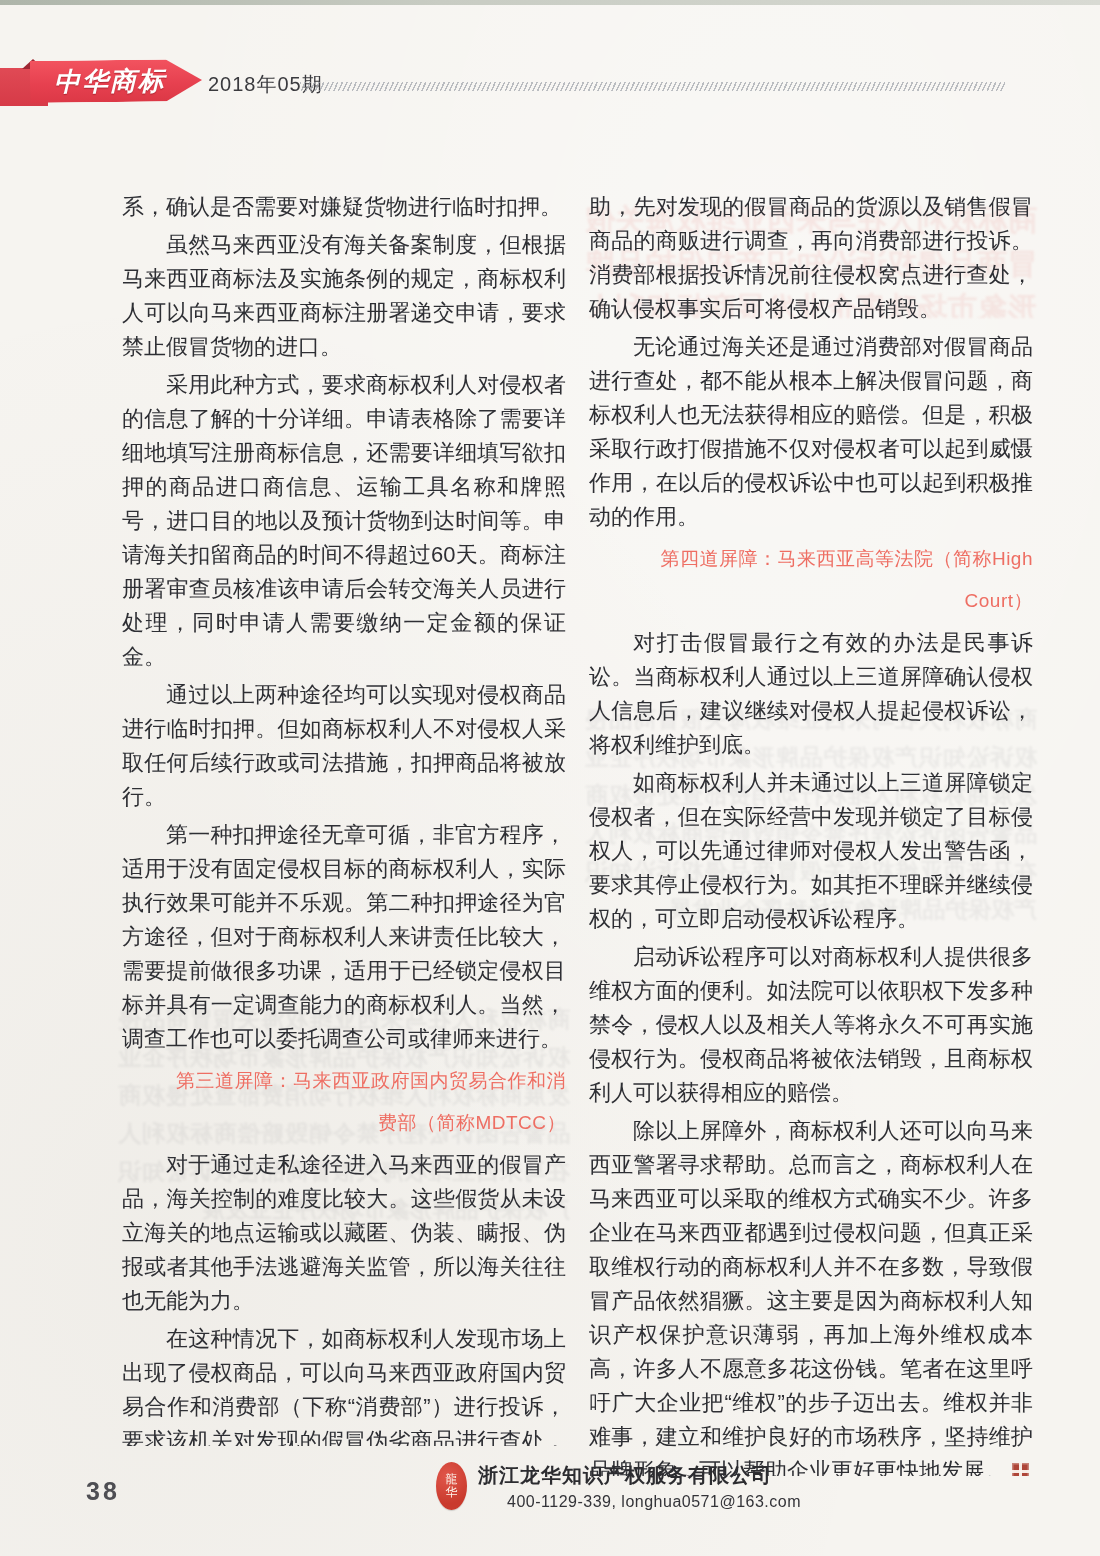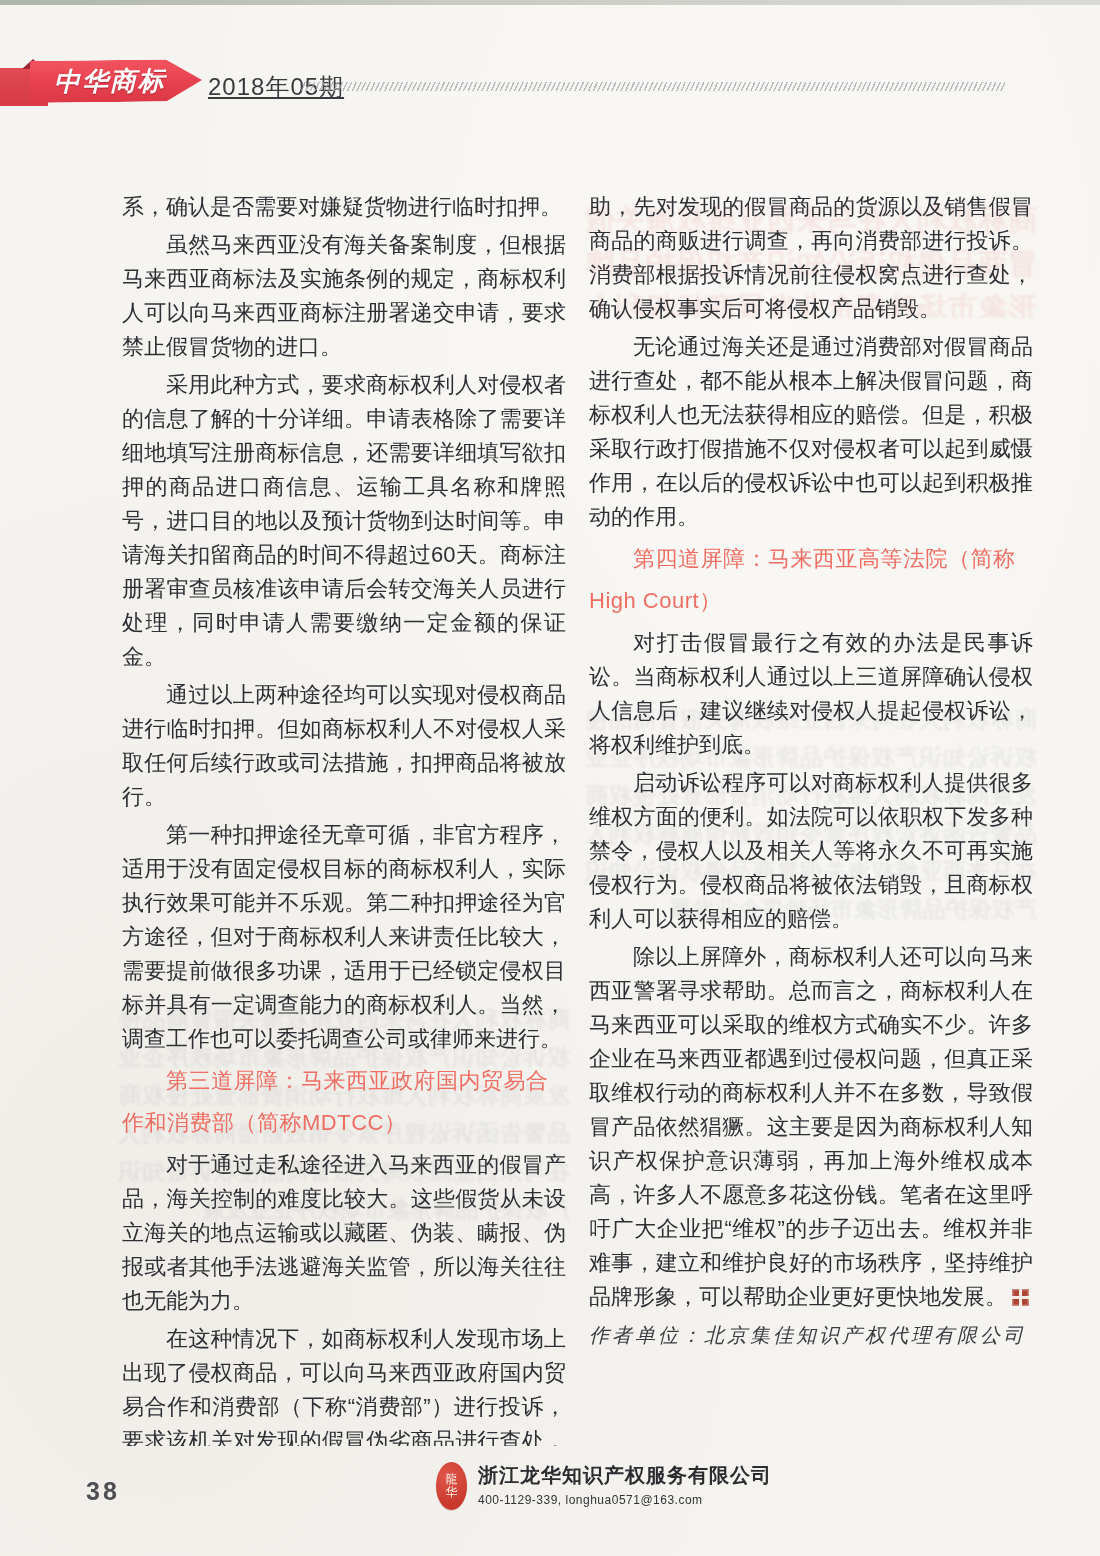--- a/index.html
+++ b/index.html
@@ -24,34 +24,34 @@
     border-bottom:10px solid #9e2733;}
   .ribbon-main{position:absolute;left:30px;top:60px;width:172px;height:42px;
     background:linear-gradient(180deg,#f2535f 0%,#e74150 55%,#dc3846 100%);
     clip-path:polygon(0 0,79% 0,100% 50%,79% 100%,0 100%);
     display:flex;align-items:center;padding-left:24px;box-sizing:border-box;
     transform:rotate(-.6deg);}
   .ribbon-main .logo-text{
     font-family:"DejaVu Serif", serif;font-style:italic;font-weight:bold;
     font-size:26px;color:#fff;letter-spacing:2px;white-space:nowrap;
     text-shadow:0 1px 1px rgba(130,20,30,.55);}
-  .issue{position:absolute;left:208px;top:71px;font-size:24px;color:#3a3a3e;letter-spacing:1px;text-decoration:underline;}
+  .issue{position:absolute;left:208px;top:71px;font-size:20px;color:#3a3a3e;letter-spacing:1px;}
   .hatch{position:absolute;left:300px;top:82px;width:705px;height:9px;opacity:.7;
     background:repeating-linear-gradient(115deg,#9fa3aa 0 1.4px,transparent 1.4px 4.2px);}
   
   .col{position:absolute;top:186px;width:452px;height:1260px;overflow:hidden;
     font-size:22px;line-height:34px;text-align:justify;z-index:2;}
   #col-left{left:118px;}
   #col-right{left:585px;height:1290px;}
   .col p{margin:4px;text-indent:2em;}
   .col p.noindent{text-indent:0;}
   .kai{font-family:"DejaVu Serif", serif;font-style:italic;color:#3d3e44;
     letter-spacing:3px;}
-  .sec-heading{color:var(--heading-red,#ee6e63);font-size:22px;line-height:42px;
-    margin:14px 0 8px 0;text-indent:0;text-align:left;letter-spacing:.5px;}
+  .sec-heading{color:var(--heading-red,#ee6e63);font-size:19px;line-height:42px;
+    margin:14px 0 8px 0;text-indent:0;text-align:right;letter-spacing:.5px;}
   .author-note{margin-top:10px;text-indent:1.6em;font-size:20px;color:#3a3b41;}
   
   .endmark{display:inline-block;width:17px;height:17px;vertical-align:-2px;margin-left:5px;
     background-color:#ae4538;
     background-image:
       linear-gradient(to right,transparent 44%,rgba(250,244,238,.95) 44%,rgba(250,244,238,.95) 56%,transparent 56%),
       linear-gradient(to bottom,transparent 44%,rgba(250,244,238,.95) 44%,rgba(250,244,238,.95) 56%,transparent 56%);
     box-shadow:inset 0 0 0 1.5px rgba(250,244,238,.35);}
   
   .bleed{position:absolute;overflow:hidden;transform:scaleX(-1);z-index:1;
@@ -65,21 +65,21 @@
   
   .page-num{position:absolute;left:86px;top:1477px;font-size:25px;font-weight:bold;
     color:#4e4e53;letter-spacing:3px;}
   .footer-brand{position:absolute;left:436px;top:1462px;display:flex;align-items:flex-start;gap:11px;z-index:2;}
   .footer-seal{width:31px;height:48px;border-radius:50%;
     background:radial-gradient(circle at 35% 30%,#e0564a,#c93a2d 70%);
     display:flex;flex-direction:column;align-items:center;justify-content:center;
     color:#fdf6ee;font-family:"DejaVu Serif", serif;font-size:12px;line-height:13px;
     box-shadow:0 1px 1px rgba(0,0,0,.15);}
   .footer-text .name{font-size:20px;font-weight:bold;color:#2c2c30;letter-spacing:1px;}
-  .footer-text .contact{font-size:12px;color:#333338;margin-top:4px;letter-spacing:.5px;}
+  .footer-text .contact{font-size:16px;color:#333338;margin-top:4px;letter-spacing:.5px;margin-left:29px;}
 </style>
 </head>
 <body>
 
 <div id="page" style="--accent-red: #e8424e; --heading-red: #ee6e63;">
 
   <div class="top-edge"></div>
 
   <div class="bleed" id="bleed1">商标权利人在马来西亚维权海关假冒商品侵权诉讼知识产权保护品牌形象市场秩序企业发展商标权利人维权行动消费部查处侵权商品警告函诉讼程序禁令销毁赔偿商标权利人在马来西亚维权海关假冒商品侵权诉讼知识产权保护品牌形象市场秩序企业发展</div>
   <div class="bleed" id="bleed2">商标权利人在马来西亚维权海关假冒商品侵权诉讼知识产权保护品牌形象市场秩序企业发展商标权利人维权行动消费部查处侵权商品警告函诉讼程序禁令销毁赔偿商标权利人在马来西亚维权海关假冒商品侵权诉讼知识产权保护品牌形象市场秩序企业发展</div>
@@ -103,20 +103,21 @@
     <p>对于通过走私途径进入马来西亚的假冒产品，海关控制的难度比较大。这些假货从未设立海关的地点运输或以藏匿、伪装、瞒报、伪报或者其他手法逃避海关监管，所以海关往往也无能为力。</p>
     <p>在这种情况下，如商标权利人发现市场上出现了侵权商品，可以向马来西亚政府国内贸易合作和消费部（下称“消费部”）进行投诉，要求该机关对发现的假冒伪劣商品进行查处，扣押。这种方式类似于国内的工商查处。</p>
 
   </div>
 
   <div class="col" id="col-right">
     <p class="noindent">助，先对发现的假冒商品的货源以及销售假冒商品的商贩进行调查，再向消费部进行投诉。消费部根据投诉情况前往侵权窝点进行查处，确认侵权事实后可将侵权产品销毁。</p>
     <p>无论通过海关还是通过消费部对假冒商品进行查处，都不能从根本上解决假冒问题，商标权利人也无法获得相应的赔偿。但是，积极采取行政打假措施不仅对侵权者可以起到威慑作用，在以后的侵权诉讼中也可以起到积极推动的作用。</p>
     <p class="sec-heading">第四道屏障：马来西亚高等法院（简称High Court）</p>
     <p>对打击假冒最行之有效的办法是民事诉讼。当商标权利人通过以上三道屏障确认侵权人信息后，建议继续对侵权人提起侵权诉讼，将权利维护到底。</p>
+    <p>如商标权利人并未通过以上三道屏障锁定侵权者，但在实际经营中发现并锁定了目标侵权人，可以先通过律师对侵权人发出警告函，要求其停止侵权行为。如其拒不理睬并继续侵权的，可立即启动侵权诉讼程序。</p>
     <p>启动诉讼程序可以对商标权利人提供很多维权方面的便利。如法院可以依职权下发多种禁令，侵权人以及相关人等将永久不可再实施侵权行为。侵权商品将被依法销毁，且商标权利人可以获得相应的赔偿。</p>
     <p><span>除以上屏障外，商标权利人还可以向马来西亚警署寻求帮助。总而言之，商标权利人在马来西亚可以采取的维权方式确实不少。许多企业在马来西亚都遇到过侵权问题，但真正采取维权行动的商标权利人并不在多数，导致假冒产品依然猖獗。这主要是因为商标权利人知识产权保护意识薄弱，再加上海外维权成本高，许多人不愿意多花这份钱。笔者在这里呼吁广大企业把“维权”的步子迈出去。维权并非难事，建立和维护良好的市场秩序，坚持维护品牌形象，可以帮助企业更好更快地发展。</span><span class="endmark"></span></p>
     <p class="kai author-note noindent">作者单位：北京集佳知识产权代理有限公司</p>
   </div>
 
   <div class="page-num">38</div>
   <div class="footer-brand">
     <div class="footer-seal">
       <span>龍</span>
       <span>华</span>

